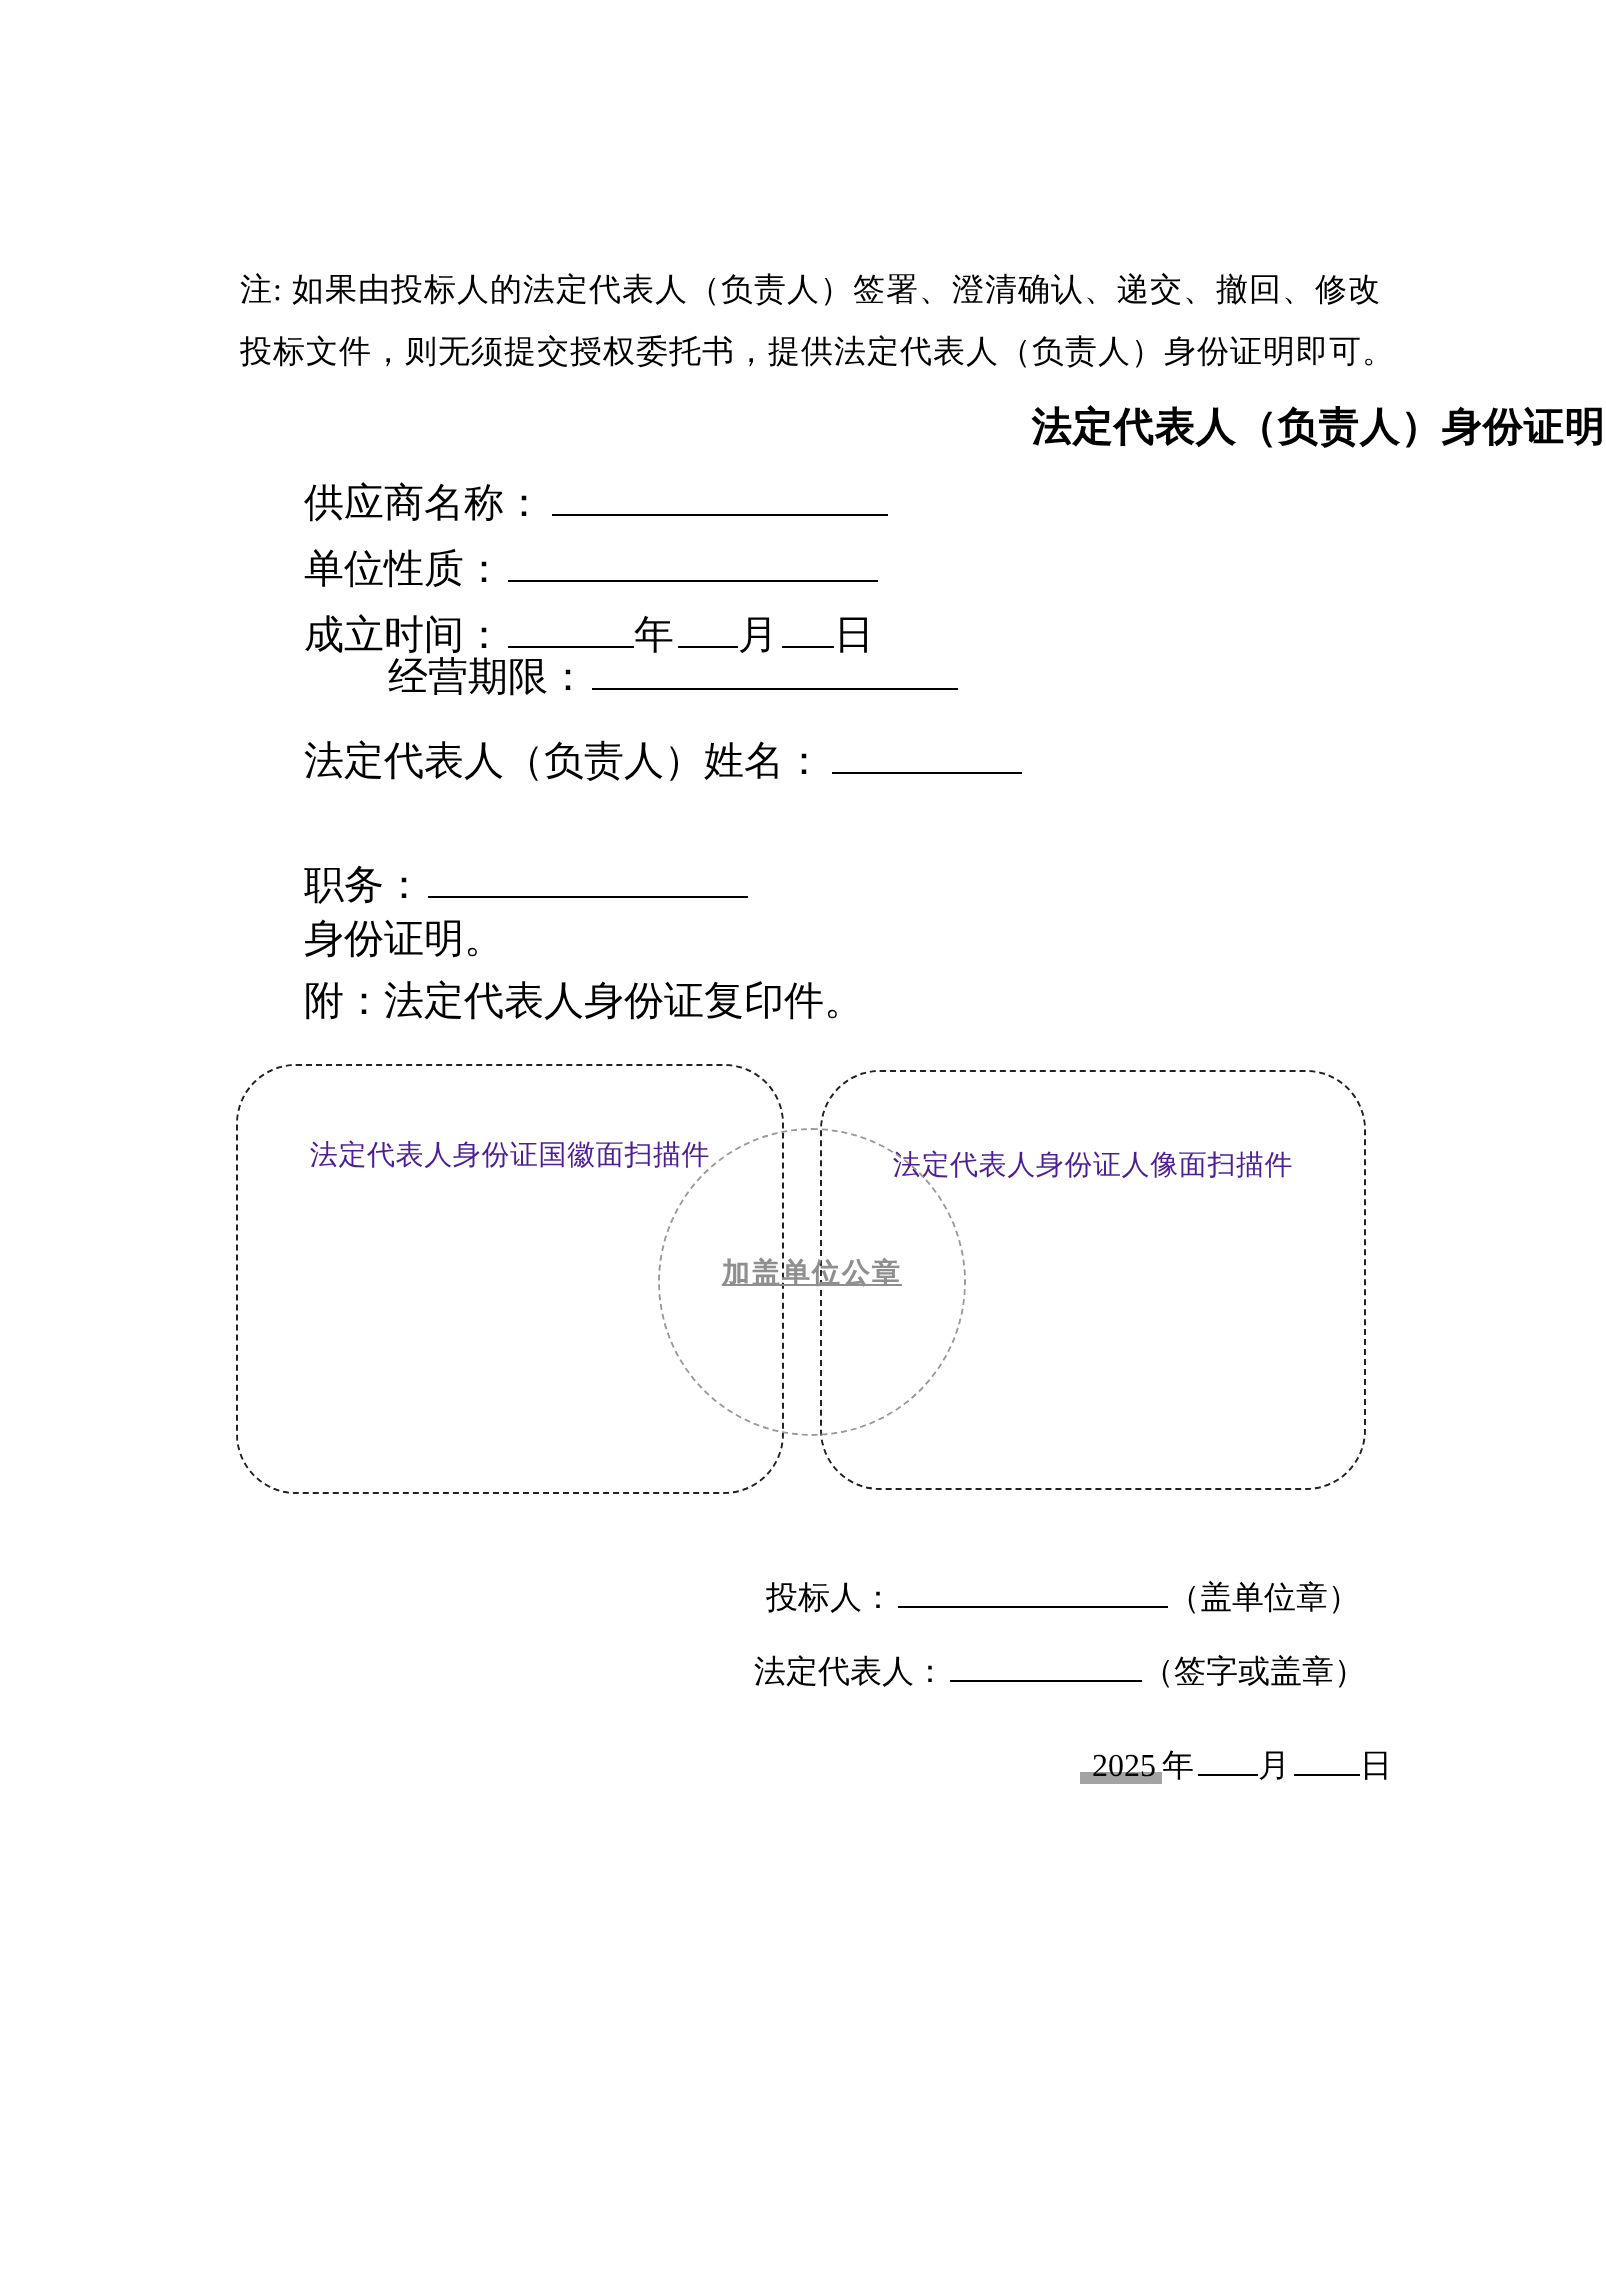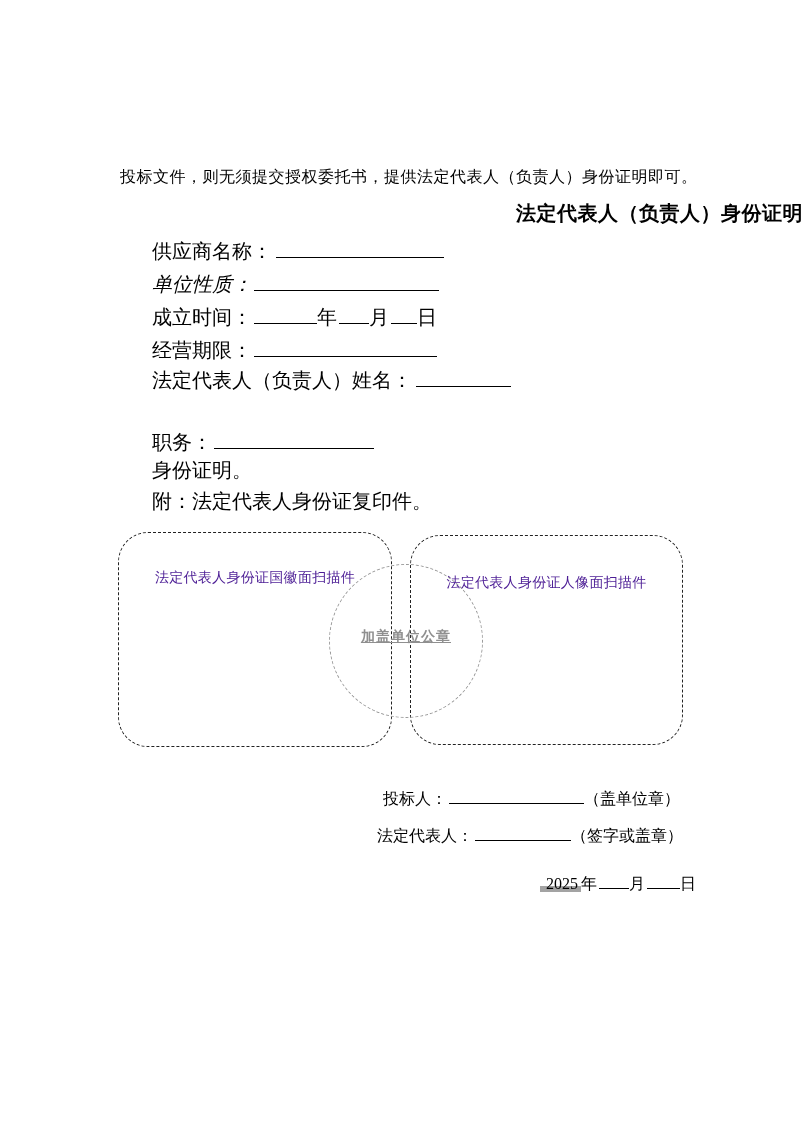--- a/index.html
+++ b/index.html
@@ -87,37 +87,38 @@
     padding: 0 3px 0 6px;
     height: 18px;
     margin-top: 16px;
   }
 </style>
 </head>
 <body>
 
 <div class="page">
 
+  <div class="abs note-line" style="top:136px;">注: 如果由投标人的法定代表人（负责人）签署、澄清确认、递交、撤回、修改</div>
   <div class="abs note-line" style="top:167px;">投标文件，则无须提交授权委托书，提供法定代表人（负责人）身份证明即可。</div>
 
   <div class="abs doc-title">法定代表人（负责人）身份证明</div>
 
   <div class="abs field-row" style="top:241px;">
     <span>供应商名称：</span><span class="blank w168"></span>
   </div>
 
-  <div class="abs field-row" style="top:274px;font-style:italic;">
+  <div class="abs field-row" style="top:274px;">
     <span>单位性质：</span><span class="blank no-gap w185"></span>
   </div>
 
   <div class="abs field-row" style="top:307px;">
     <span>成立时间：</span><span class="blank no-gap w63"></span><span>年</span><span class="blank no-gap w30"></span><span>月</span><span class="blank no-gap w26"></span><span>日</span>
   </div>
 
-  <div class="abs field-row" style="top:340px;">
+  <div class="abs field-row" style="top:328px;margin-left:42px;">
     <span>经营期限：</span><span class="blank no-gap w183"></span>
   </div>
 
   <div class="abs field-row" style="top:370px;">
     <span>法定代表人（负责人）姓名：</span><span class="blank w95"></span>
   </div>
 
 
   <div class="abs field-row" style="top:432px;">
     <span>职务：</span><span class="blank no-gap w160"></span>

